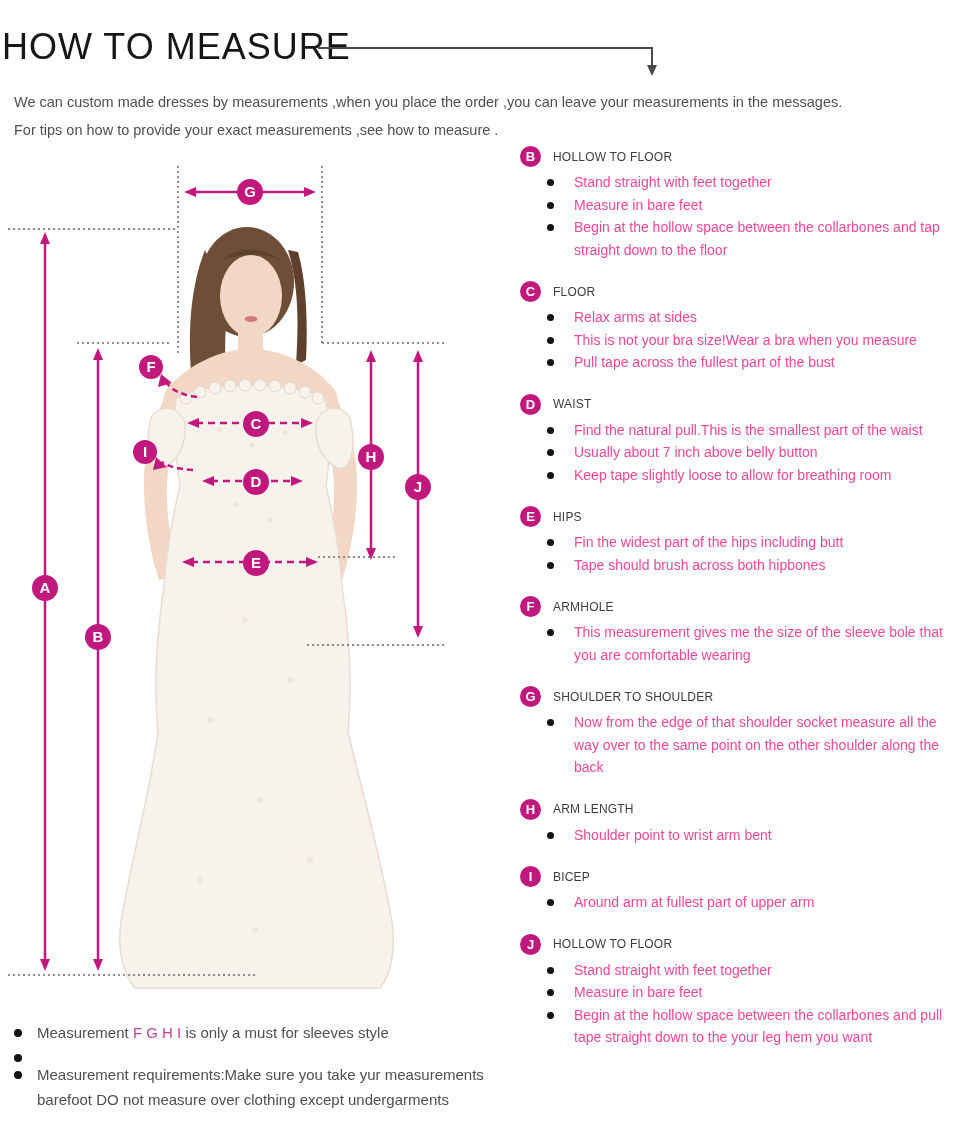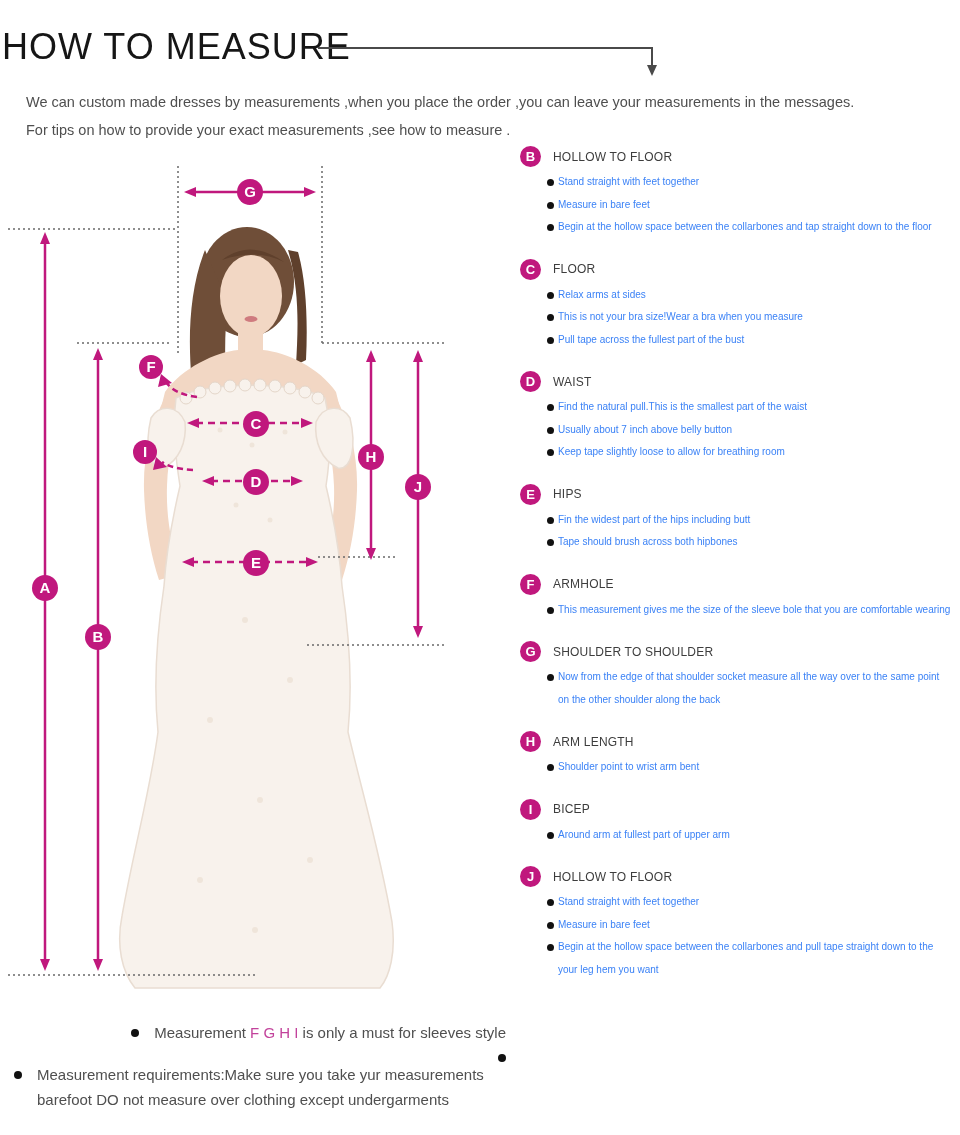--- a/index.html
+++ b/index.html
@@ -6,21 +6,21 @@
   html,body { width:960px; height:1135px; background:#ffffff; overflow:hidden;
               font-family:"Liberation Sans", sans-serif; }
   body { position:relative; }
 
   
   .page-title{
     position:absolute; left:2px; top:26px;
     font-size:36px; font-weight:400; letter-spacing:1px; color:#161616;
     white-space:nowrap;
   }
-  .intro{ position:absolute; left:26px; top:88px; width:920px;
+  .intro{ position:absolute; left:14px; top:88px; width:920px;
           font-size:14.5px; color:#4f4f4f; }
   .intro div{ line-height:28px; }
 
   
   #diagram-svg{ position:absolute; left:0; top:0; z-index:1; }
 
   
   .col{
     position:absolute; left:520px; top:146px; width:432px; z-index:2;
   }
@@ -29,26 +29,26 @@
   .badge{
     width:21px; height:21px; border-radius:50%;
     background:#c0187d; color:#fff;
     display:flex; align-items:center; justify-content:center;
     font-size:13px; font-weight:bold; flex:0 0 21px;
   }
   .sec-title{ margin-left:12px; font-size:12px; color:#3d3d3d; letter-spacing:.2px; }
   .bullet{ display:flex; align-items:flex-start; padding-left:27px; }
   .bullet .dot{ width:7px; height:7px; border-radius:50%; background:#111;
                 margin-top:8px; flex:0 0 7px; }
-  .bullet .bullet-text{ margin-left:4px; font-size:10px; color:#3b82f6;
+  .bullet .bullet-text{ margin-left:20px; font-size:14px; color:#ec4899;
                         line-height:22.5px; }
 
   
   .notes{ position:absolute; left:14px; top:1020px; width:492px; z-index:2; }
-  .note{ display:flex; align-items:flex-start;justify-content:flex-end; }
+  .note{ display:flex; align-items:flex-start; }
   .note .dot{ width:8px; height:8px; border-radius:50%; background:#111;
               margin-top:9px; flex:0 0 8px; }
   .note .note-text{ margin-left:15px; font-size:15px; color:#4f4f4f;
                     line-height:25px; }
   .note .accent{ color:#c2429b; }
 </style>
 </head>
 <body>
 
 <h1 class="page-title">HOW TO MEASURE</h1>

